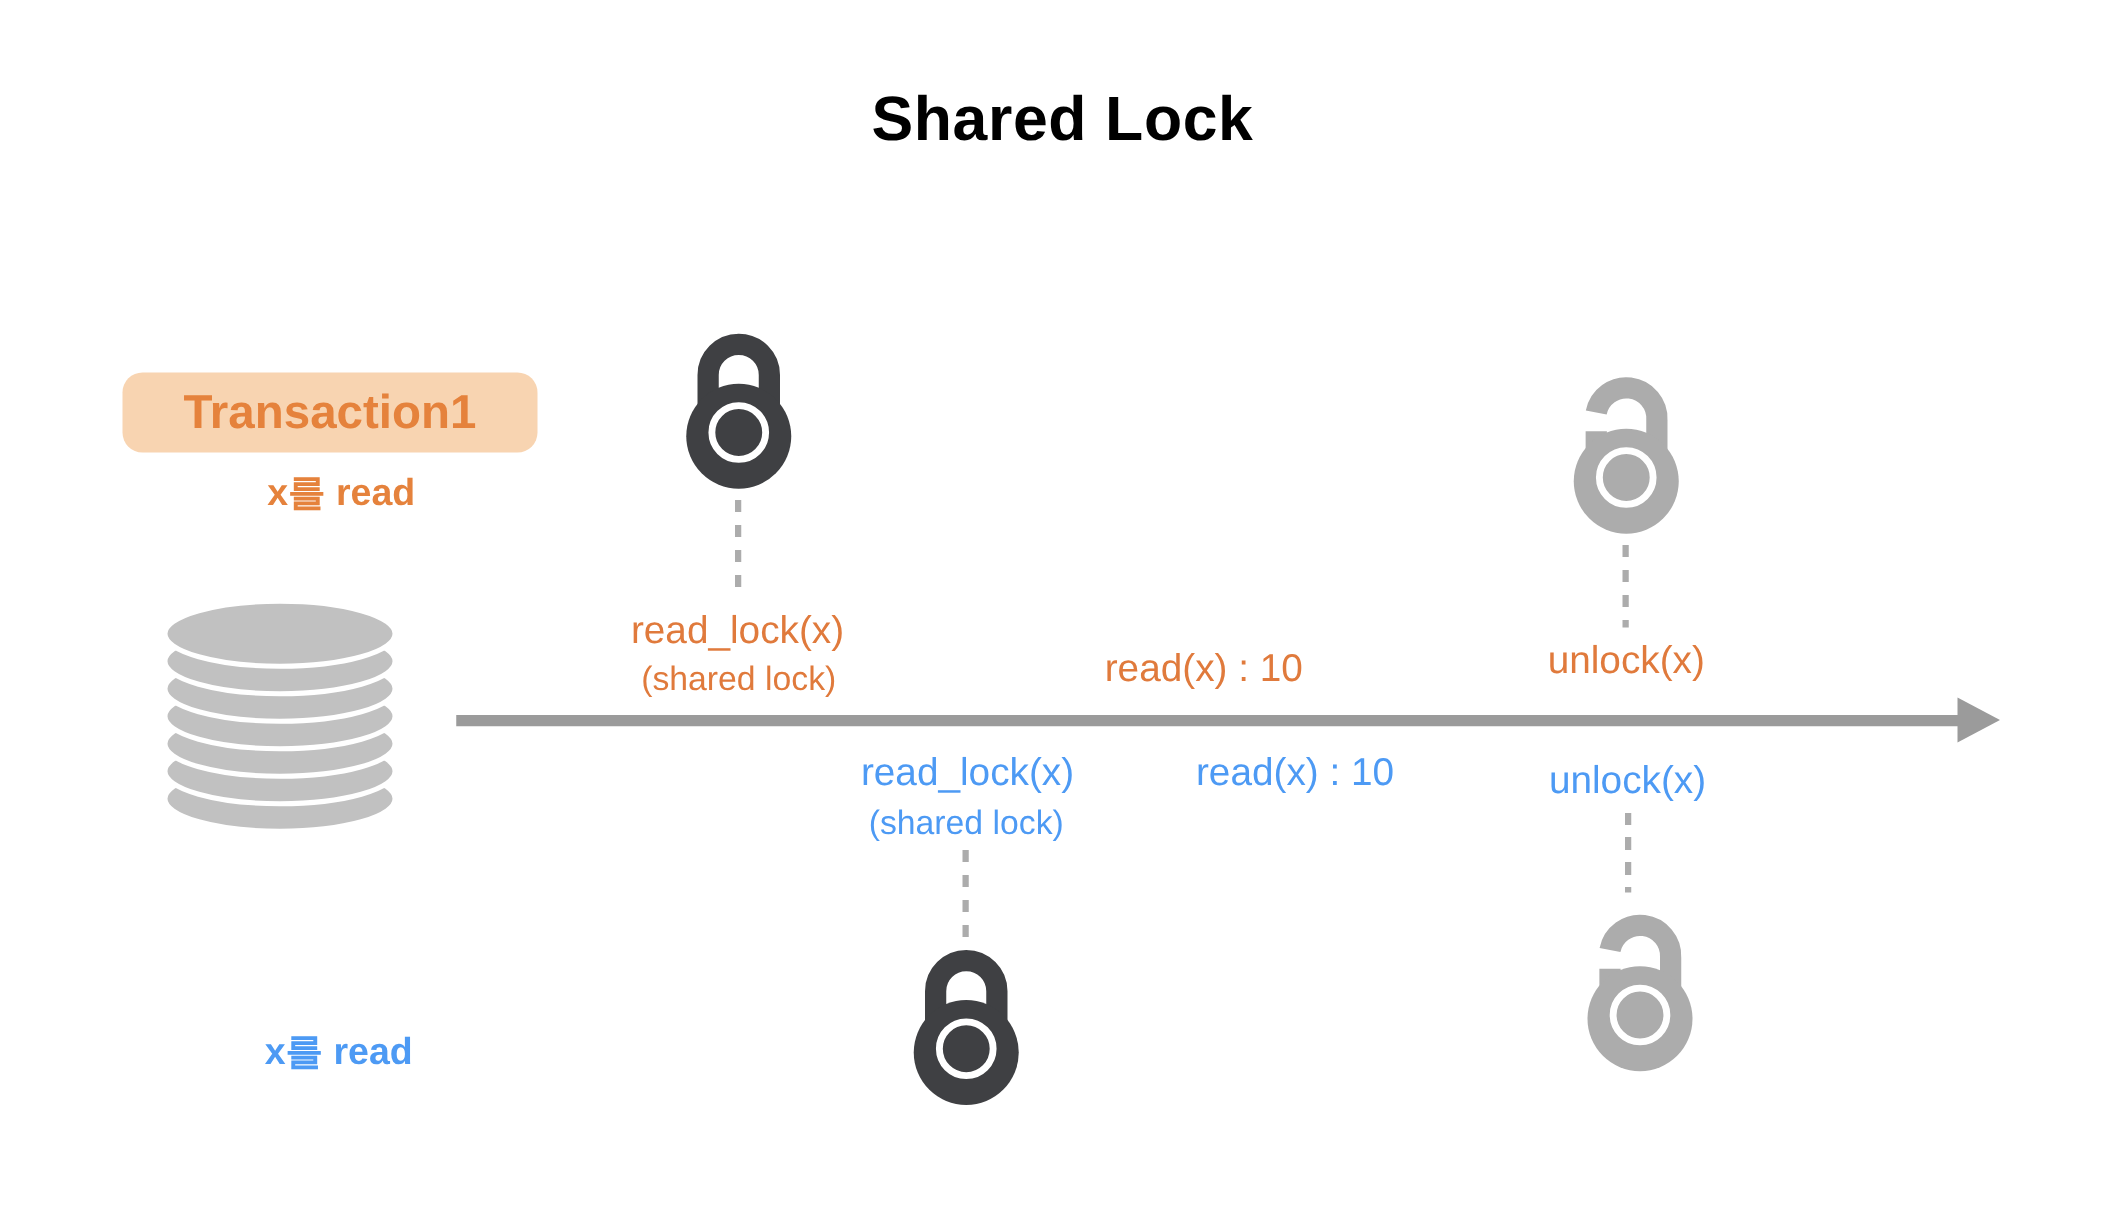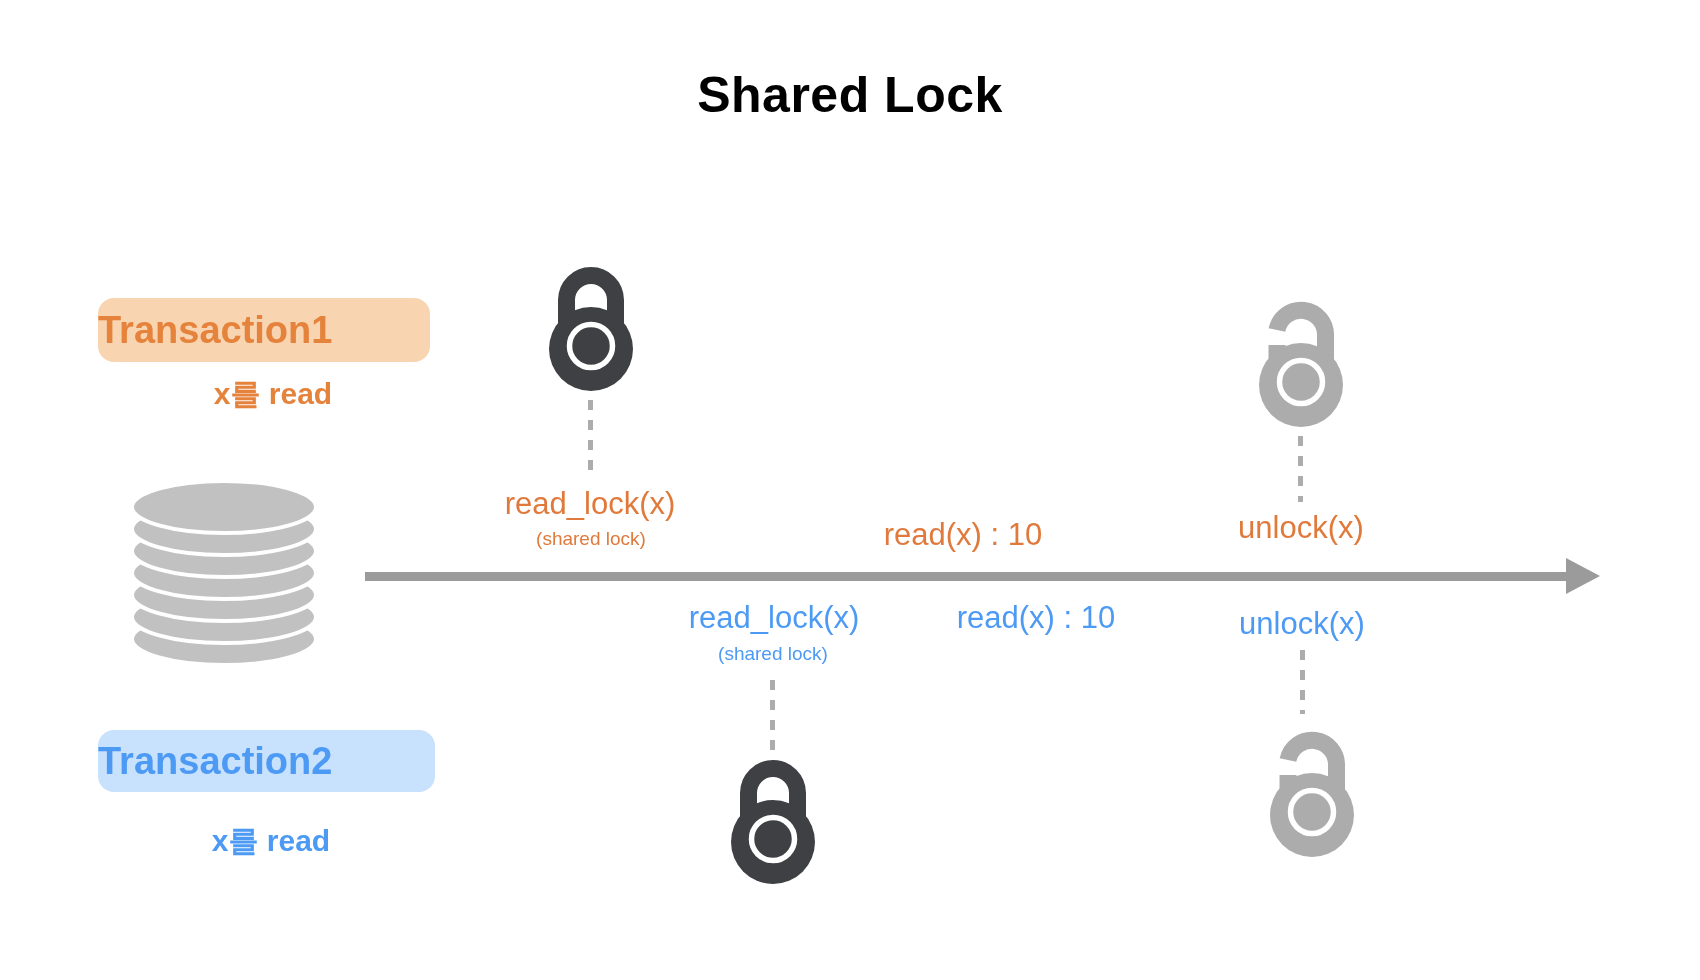--- a/index.html
+++ b/index.html
@@ -9,32 +9,32 @@
   }
   .abs{position:absolute;}
   .center-x{transform:translateX(-50%);white-space:nowrap;}
 
   #diagram-title{
     left:0;top:66px;width:1700px;text-align:center;
     font-size:50px;font-weight:bold;color:#000;letter-spacing:0.5px;
   }
 
   .badge{
-    border-radius:16px;display:flex;align-items:center;
+    border-radius:16px;display:flex;align-items:center;justify-content:center;
     font-weight:bold;font-size:38px;
   }
   #t1-badge{left:98px;top:298px;width:332px;height:64px;background:#F8D4B1;color:#E5823C;}
   #t2-badge{left:98px;top:730px;width:337px;height:62px;background:#C8E1FC;color:#4D9AF4;}
 
   .sublabel{font-size:30px;font-weight:bold;text-align:center;}
   #t1-sublabel{left:273px;top:374px;color:#E5823C;}
   #t2-sublabel{left:271px;top:821px;color:#4D9AF4;}
 
   .event{font-size:31px;}
-  .event.small{font-size:19px;}
+  .event.small{font-size:27px;}
   .orange{color:#E07A3C;}
   .blue{color:#4D9AF4;}
 
   #t1-readlock  {left:590px; top:486px;}
   #t1-sharedlock{left:591px; top:528px;}
   #t1-readval   {left:963px; top:517px;}
   #t1-unlock    {left:1301px;top:510px;}
   #t2-readlock  {left:774px; top:600px;}
   #t2-sharedlock{left:773px; top:643px;}
   #t2-readval   {left:1036px;top:600px;}
@@ -79,23 +79,20 @@
     </symbol>
   </svg>
 
   <div id="diagram-title" class="abs">Shared Lock</div>
 
   <div id="t1-badge" class="abs badge">
     <span>Transaction1</span>
   </div>
   <div id="t1-sublabel" class="abs sublabel center-x">x를 read</div>
 
-  <div id="t2-badge" class="abs badge">
-    <span>Transaction2</span>
-  </div>
   <div id="t2-sublabel" class="abs sublabel center-x">x를 read</div>
 
   <svg class="abs" style="left:128px;top:476px;" width="192" height="192" viewBox="0 0 192 192">
     <g fill="#C1C1C1" stroke="#ffffff" stroke-width="4">
       <ellipse cx="96" cy="163" rx="92" ry="26"></ellipse>
       <ellipse cx="96" cy="141" rx="92" ry="26"></ellipse>
       <ellipse cx="96" cy="119" rx="92" ry="26"></ellipse>
       <ellipse cx="96" cy="97" rx="92" ry="26"></ellipse>
       <ellipse cx="96" cy="75" rx="92" ry="26"></ellipse>
       <ellipse cx="96" cy="53" rx="92" ry="26"></ellipse>

